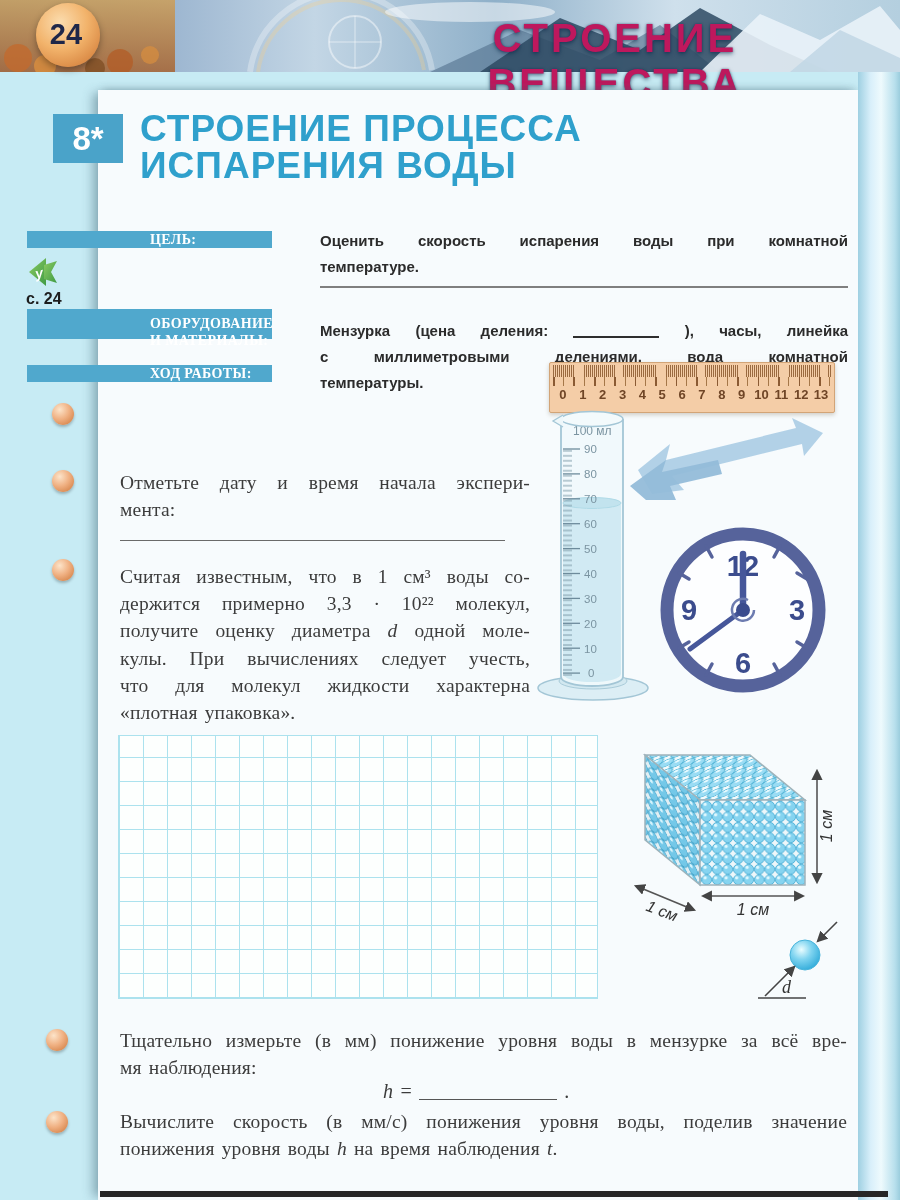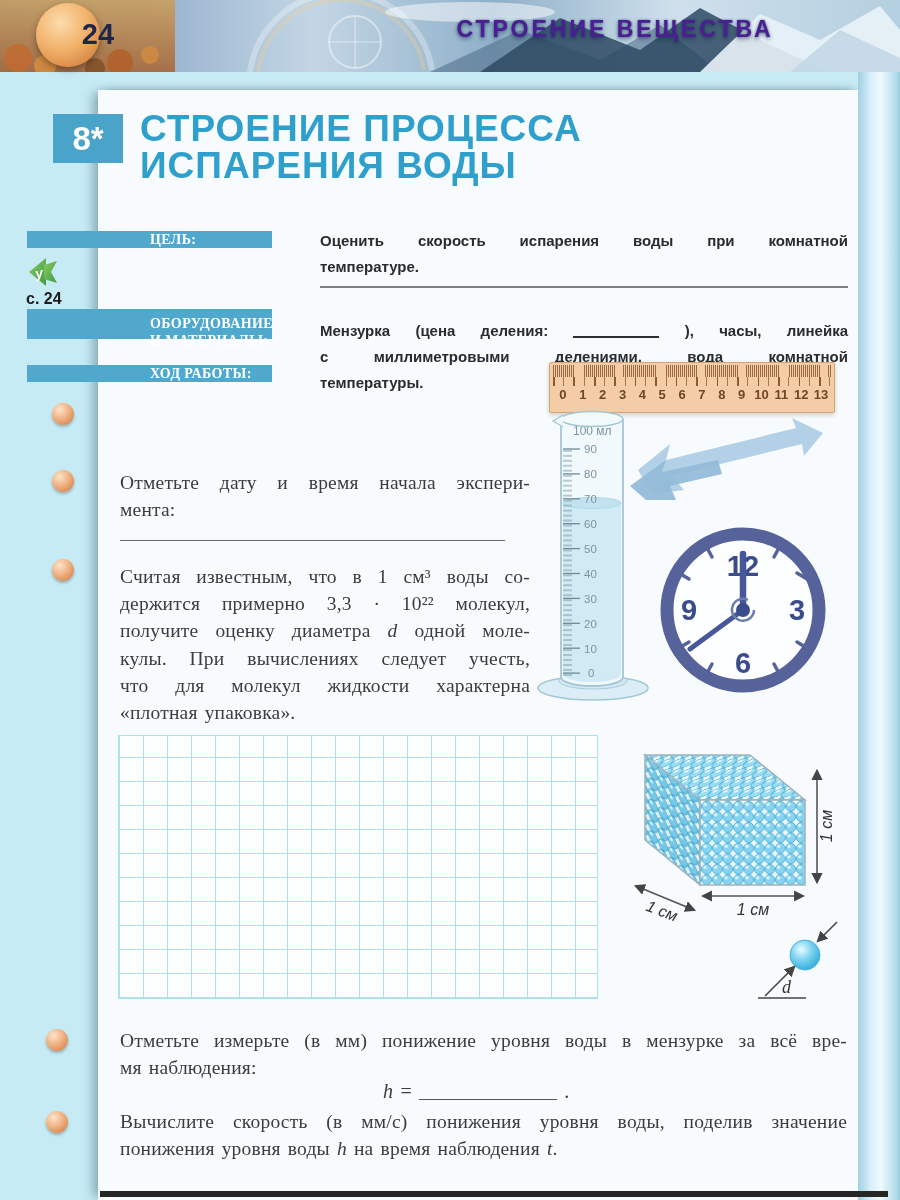--- a/index.html
+++ b/index.html
@@ -2,28 +2,28 @@
 <html><head>
 <meta charset="utf-8">
 <style>
   html,body{margin:0;padding:0;}
   #page{position:relative;width:900px;height:1200px;background:#c7ebf4;overflow:hidden;
         font-family:"Liberation Sans",sans-serif;}
   .abs{position:absolute;}
 
   
   #header{left:0;top:0;width:900px;height:72px;}
-  #section-title{left:360px;top:16px;width:510px;text-align:center;color:#4c1d95;
-      font-weight:800;font-size:23px;letter-spacing:3px;
+  #section-title{left:360px;top:16px;width:510px;text-align:center;color:#be185d;
+      font-weight:800;font-size:40px;letter-spacing:3px;
       text-shadow:0 2px 4px rgba(10,40,70,.55), 0 0 2px rgba(20,50,90,.6);}
   #page-ball{left:36px;top:3px;width:64px;height:64px;border-radius:50%;
       background:radial-gradient(circle at 38% 30%, #fbdcae, #f2b36b 45%, #dd8f4a 75%, #c5763a);
       box-shadow:0 3px 7px rgba(0,0,0,.35);}
   #page-ball span{position:absolute;left:0;top:15px;width:60px;text-align:center;
-      font-weight:800;font-size:29px;color:#1e2749;padding-left:32px;}
+      font-weight:800;font-size:29px;color:#1e2749;}
 
   
   #panel{left:98px;top:90px;width:762px;height:1110px;background:#f7fbfd;
       box-shadow:-8px 0 10px -3px rgba(60,95,110,.45), 0 -5px 8px -5px rgba(60,95,110,.4);}
   #edge-strip{left:858px;top:72px;width:42px;height:1128px;
       background:linear-gradient(90deg,#9fd0e2 0%,#d8effa 30%,#eefafd 55%,#b7dfec 88%,#9bcddd 100%);}
   #bottom-line{left:100px;top:1191px;width:788px;height:6px;background:#262626;}
 
   
   #lab-num{left:53px;top:114px;width:70px;height:49px;background:#4aa3c9;
@@ -347,21 +347,21 @@
       </radialGradient>
     </defs>
     <circle cx="65" cy="50" r="15" fill="url(#gm)" stroke="#49b4db" stroke-width="1"></circle>
     <line x1="97" y1="17" x2="78" y2="36" stroke="#444" stroke-width="1.6" marker-end="url(#arr)"></line>
     <line x1="25" y1="91" x2="54" y2="62" stroke="#444" stroke-width="1.6" marker-end="url(#arr)"></line>
     <line x1="18" y1="93" x2="66" y2="93" stroke="#444" stroke-width="1.6"></line>
     <text class="dimlabel" x="42" y="88" font-size="18" fill="#333">d</text>
   </svg>
 
   <div class="abs serif" id="step4">
-    <span class="jline">Отметьте измерьте (в мм) понижение уровня воды в мензурке за всё вре-</span>
+    <span class="jline">Тщательно измерьте (в мм) понижение уровня воды в мензурке за всё вре-</span>
     <span class="jlast">мя наблюдения:</span>
   </div>
   <div class="abs serif" id="formula">
     <span class="inner"><span class="ivar">h</span>
       <span>=</span>
       <span class="fblank"></span>
       <span>.</span></span>
   </div>
   <div class="abs serif" id="step5">
     <span class="jline">Вычислите скорость (в мм/с) понижения уровня воды, поделив значение</span>

